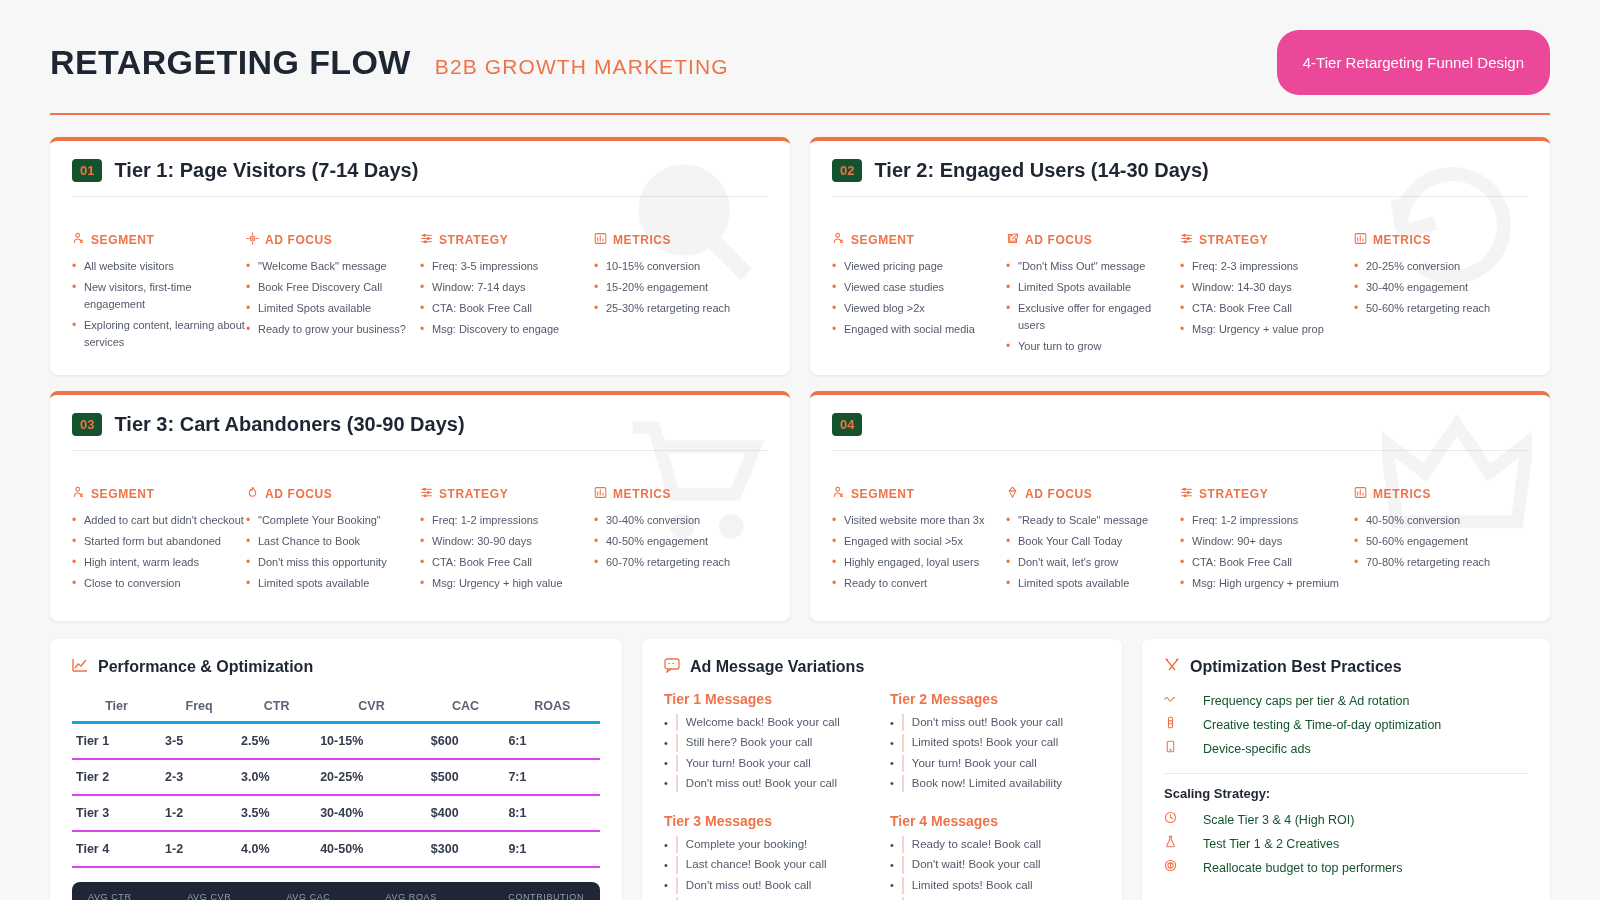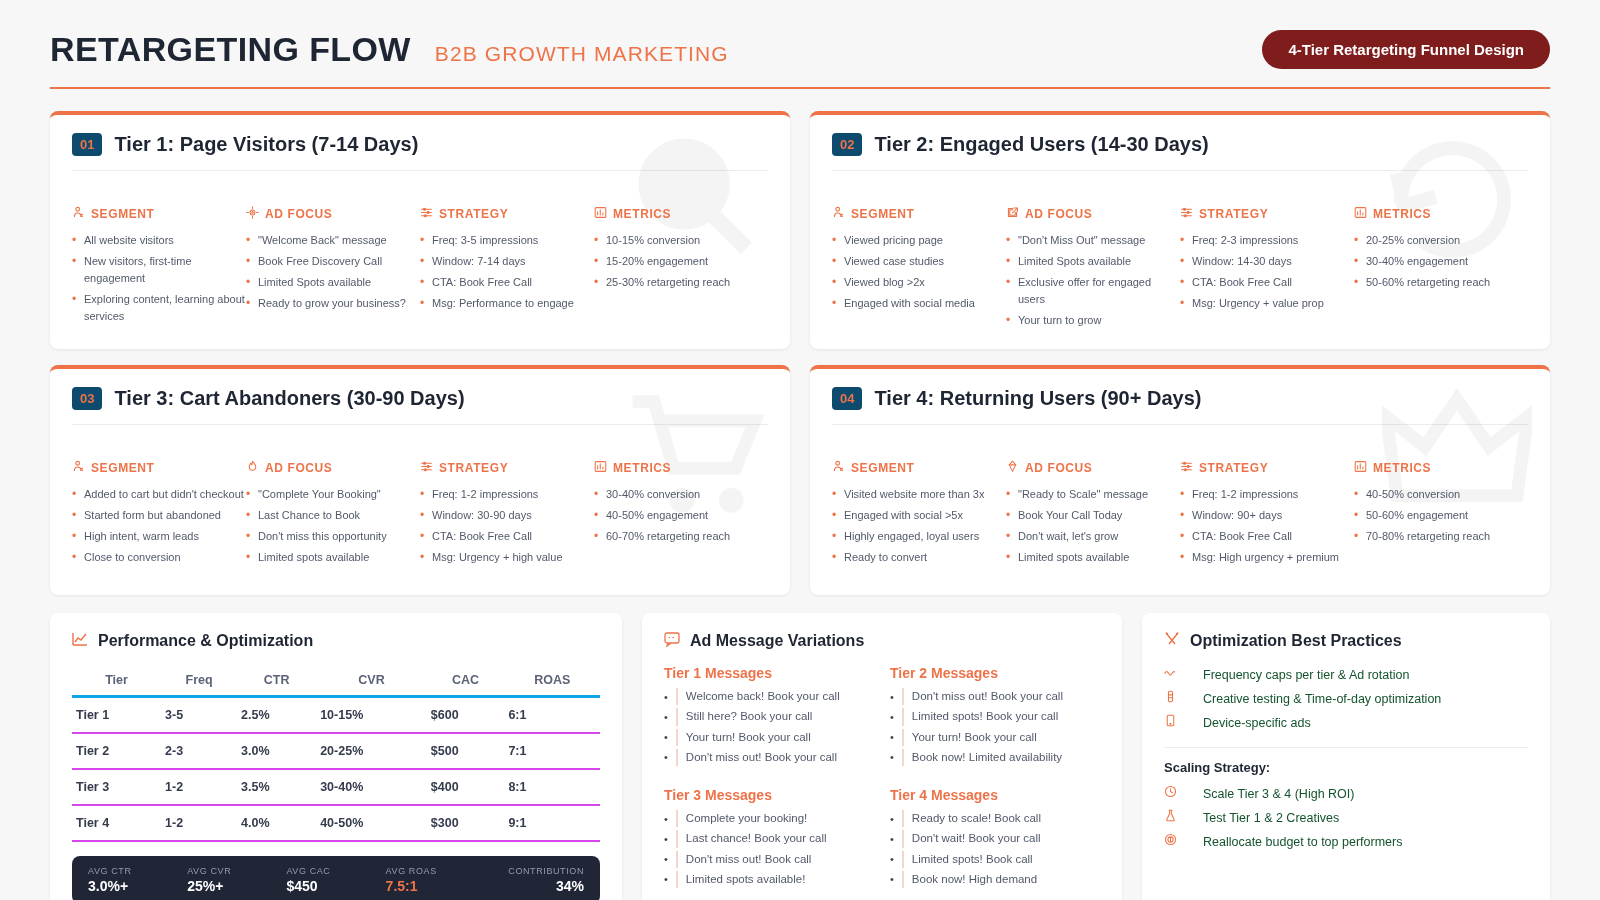--- a/index.html
+++ b/index.html
@@ -16,23 +16,23 @@
   .header { display: flex; align-items: center; justify-content: space-between; padding-bottom: 18px; }
   .header-left { display: flex; align-items: baseline; gap: 24px; }
   .app-title {
     font-size: 34px; font-weight: bold; letter-spacing: 0.4px;
     color: #1f2633;
   }
   .app-subtitle {
     font-size: 21px; color: #ee7348; letter-spacing: 1.1px;
   }
   .header-badge {
-    background: #7f1d1d; color: #ffffff;
-    font-size: 15px; font-weight: bold;
-    padding: 11px 26px; border-radius: 22px;
+    background: #ec4899; color: #ffffff;
+    font-size: 15px; font-weight: normal;
+    padding: 24px 26px; border-radius: 22px;
     white-space: nowrap;
   }
   .header-rule { height: 2px; background: #ee7348; width: 100%; margin-bottom: 22px; }
 
   
   .tier-grid {
     display: grid; grid-template-columns: 1fr 1fr;
     gap: 16px 20px;
   }
   .tier-card {
@@ -46,21 +46,21 @@
     min-height: 230px;
   }
   .tier-watermark {
     position: absolute; right: 18px; top: 8px;
     width: 150px; height: 150px;
     opacity: 0.05; pointer-events: none;
     color: #2b3243;
   }
   .tier-head { display: flex; align-items: center; gap: 12px; padding-bottom: 14px; }
   .tier-num {
-    background: #0c4a6e; color: #ee7348;
+    background: #14532d; color: #ee7348;
     font-size: 13px; font-weight: bold;
     padding: 4px 8px; border-radius: 4px;
   }
   .tier-title { font-size: 20px; font-weight: bold; color: #1f2633; }
   .tier-divider { height: 1px; background: #ececec; margin-bottom: 14px; }
 
   .tier-cols { display: grid; grid-template-columns: repeat(4, 1fr); gap: 0; position: relative; z-index: 2; margin-top: 35px; }
   .col-head {
     display: flex; align-items: center; gap: 6px;
     color: #ee7348; font-size: 12px; font-weight: bold;
@@ -197,21 +197,21 @@
                   <circle cx="5.5" cy="4" r="1.3" fill="currentColor"></circle>
                   <circle cx="10" cy="8" r="1.3" fill="currentColor"></circle>
                   <circle cx="6.5" cy="12" r="1.3" fill="currentColor"></circle>
                 </svg></span>
               <span>STRATEGY</span>
             </div>
             <ul class="col-list">
               <li>Freq: 3-5 impressions</li>
               <li>Window: 7-14 days</li>
               <li>CTA: Book Free Call</li>
-              <li>Msg: Performance to engage</li>
+              <li>Msg: Discovery to engage</li>
             </ul>
           </div>
           <div>
             <div class="col-head">
               <span class=""><svg viewBox="0 0 16 16" fill="none" stroke="currentColor" stroke-width="1.3" stroke-linecap="round" stroke-linejoin="round">
                   <rect x="1.5" y="2" width="13" height="12" rx="1.2"></rect>
                   <path d="M4.5 11V7M7.7 11V4.5M11 11V8.5"></path>
                 </svg></span>
               <span>METRICS</span>
             </div>
@@ -373,21 +373,20 @@
             </ul>
           </div>
         </div>
       </div>
       <div class="tier-card">
         <svg class="tier-watermark" viewBox="0 0 140 130" stroke="currentColor" fill="currentColor">
           <path d="M14 106L4 32l36 28L70 16l30 44 36-28-10 74z" stroke-width="12" fill="none"></path>
         </svg>
         <div class="tier-head">
           <span class="tier-num">04</span>
-          <span class="tier-title">Tier 4: Returning Users (90+ Days)</span>
         </div>
         <div class="tier-divider"></div>
         <div class="tier-cols">
           <div>
             <div class="col-head">
               <span class=""><svg viewBox="0 0 16 16" fill="none" stroke="currentColor" stroke-width="1.3" stroke-linecap="round" stroke-linejoin="round">
                   <circle cx="7" cy="4" r="2.3"></circle>
                   <path d="M3 13c0-2.6 1.8-4.3 4-4.3s4 1.7 4 4.3"></path>
                   <path d="M11 10l2 3M13 10l-2 3"></path>
                 </svg></span>

